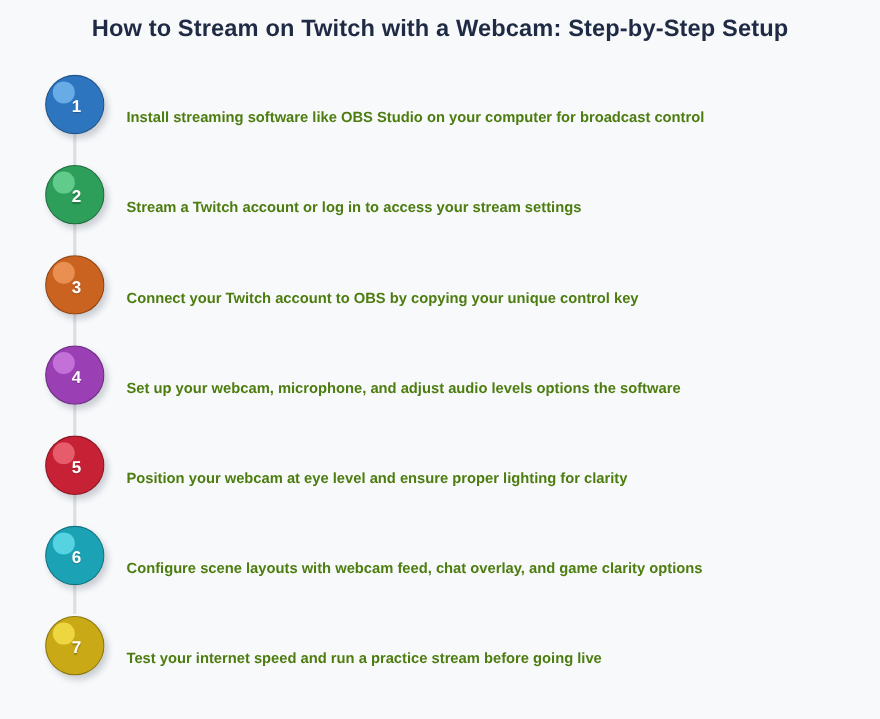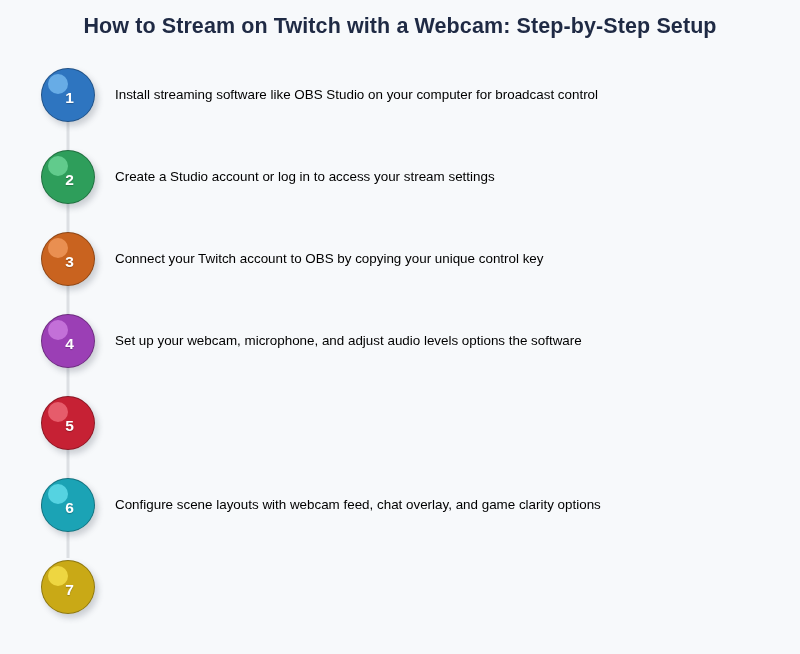--- a/index.html
+++ b/index.html
@@ -89,28 +89,29 @@
     font-weight: bold;
     color: #ffffff;
     padding-top: 5px;
     padding-left: 3px;
     box-sizing: border-box;
     text-shadow: 0 1px 1px rgba(0,0,0,0.25);
   }
   .step-text {
     position: absolute;
     left: 115px;
-    top: 0;
+    top: 12px;
     height: 66px;
     display: flex;
     align-items: center;
     font-size: 13.4px;
-    color: #000000;
+    color: #4d7c0f;
     line-height: 1.35;
     max-width: 660px;
+    font-weight: bold;
   }
 </style>
 </head>
 <body>
 
 <div class="infographic">
 
   <div class="page-title">How to Stream on Twitch with a Webcam: Step-by-Step Setup</div>
 
   <div class="connector-track"></div>
@@ -123,21 +124,21 @@
           <div class="marker-number">1</div>
         </div>
         <div class="step-text">Install streaming software like OBS Studio on your computer for broadcast control</div>
       </div>
       <div class="step-row">
         <div class="step-marker">
           <div class="marker-body" style="background: rgb(46, 158, 91);"></div>
           <div class="marker-highlight" style="background: rgb(100, 206, 143);"></div>
           <div class="marker-number">2</div>
         </div>
-        <div class="step-text">Create a Studio account or log in to access your stream settings</div>
+        <div class="step-text">Stream a Twitch account or log in to access your stream settings</div>
       </div>
       <div class="step-row">
         <div class="step-marker">
           <div class="marker-body" style="background: rgb(201, 99, 31);"></div>
           <div class="marker-highlight" style="background: rgb(235, 145, 84);"></div>
           <div class="marker-number">3</div>
         </div>
         <div class="step-text">Connect your Twitch account to OBS by copying your unique control key</div>
       </div>
       <div class="step-row">
@@ -147,31 +148,33 @@
           <div class="marker-number">4</div>
         </div>
         <div class="step-text">Set up your webcam, microphone, and adjust audio levels options the software</div>
       </div>
       <div class="step-row">
         <div class="step-marker">
           <div class="marker-body" style="background: rgb(198, 33, 52);"></div>
           <div class="marker-highlight" style="background: rgb(232, 96, 111);"></div>
           <div class="marker-number">5</div>
         </div>
+        <div class="step-text">Position your webcam at eye level and ensure proper lighting for clarity</div>
       </div>
       <div class="step-row">
         <div class="step-marker">
           <div class="marker-body" style="background: rgb(27, 163, 181);"></div>
           <div class="marker-highlight" style="background: rgb(88, 214, 228);"></div>
           <div class="marker-number">6</div>
         </div>
         <div class="step-text">Configure scene layouts with webcam feed, chat overlay, and game clarity options</div>
       </div>
       <div class="step-row">
         <div class="step-marker">
           <div class="marker-body" style="background: rgb(201, 169, 22);"></div>
           <div class="marker-highlight" style="background: rgb(240, 216, 67);"></div>
           <div class="marker-number">7</div>
         </div>
+        <div class="step-text">Test your internet speed and run a practice stream before going live</div>
       </div>
     </div>
 
 </div>
 
 </body></html>

